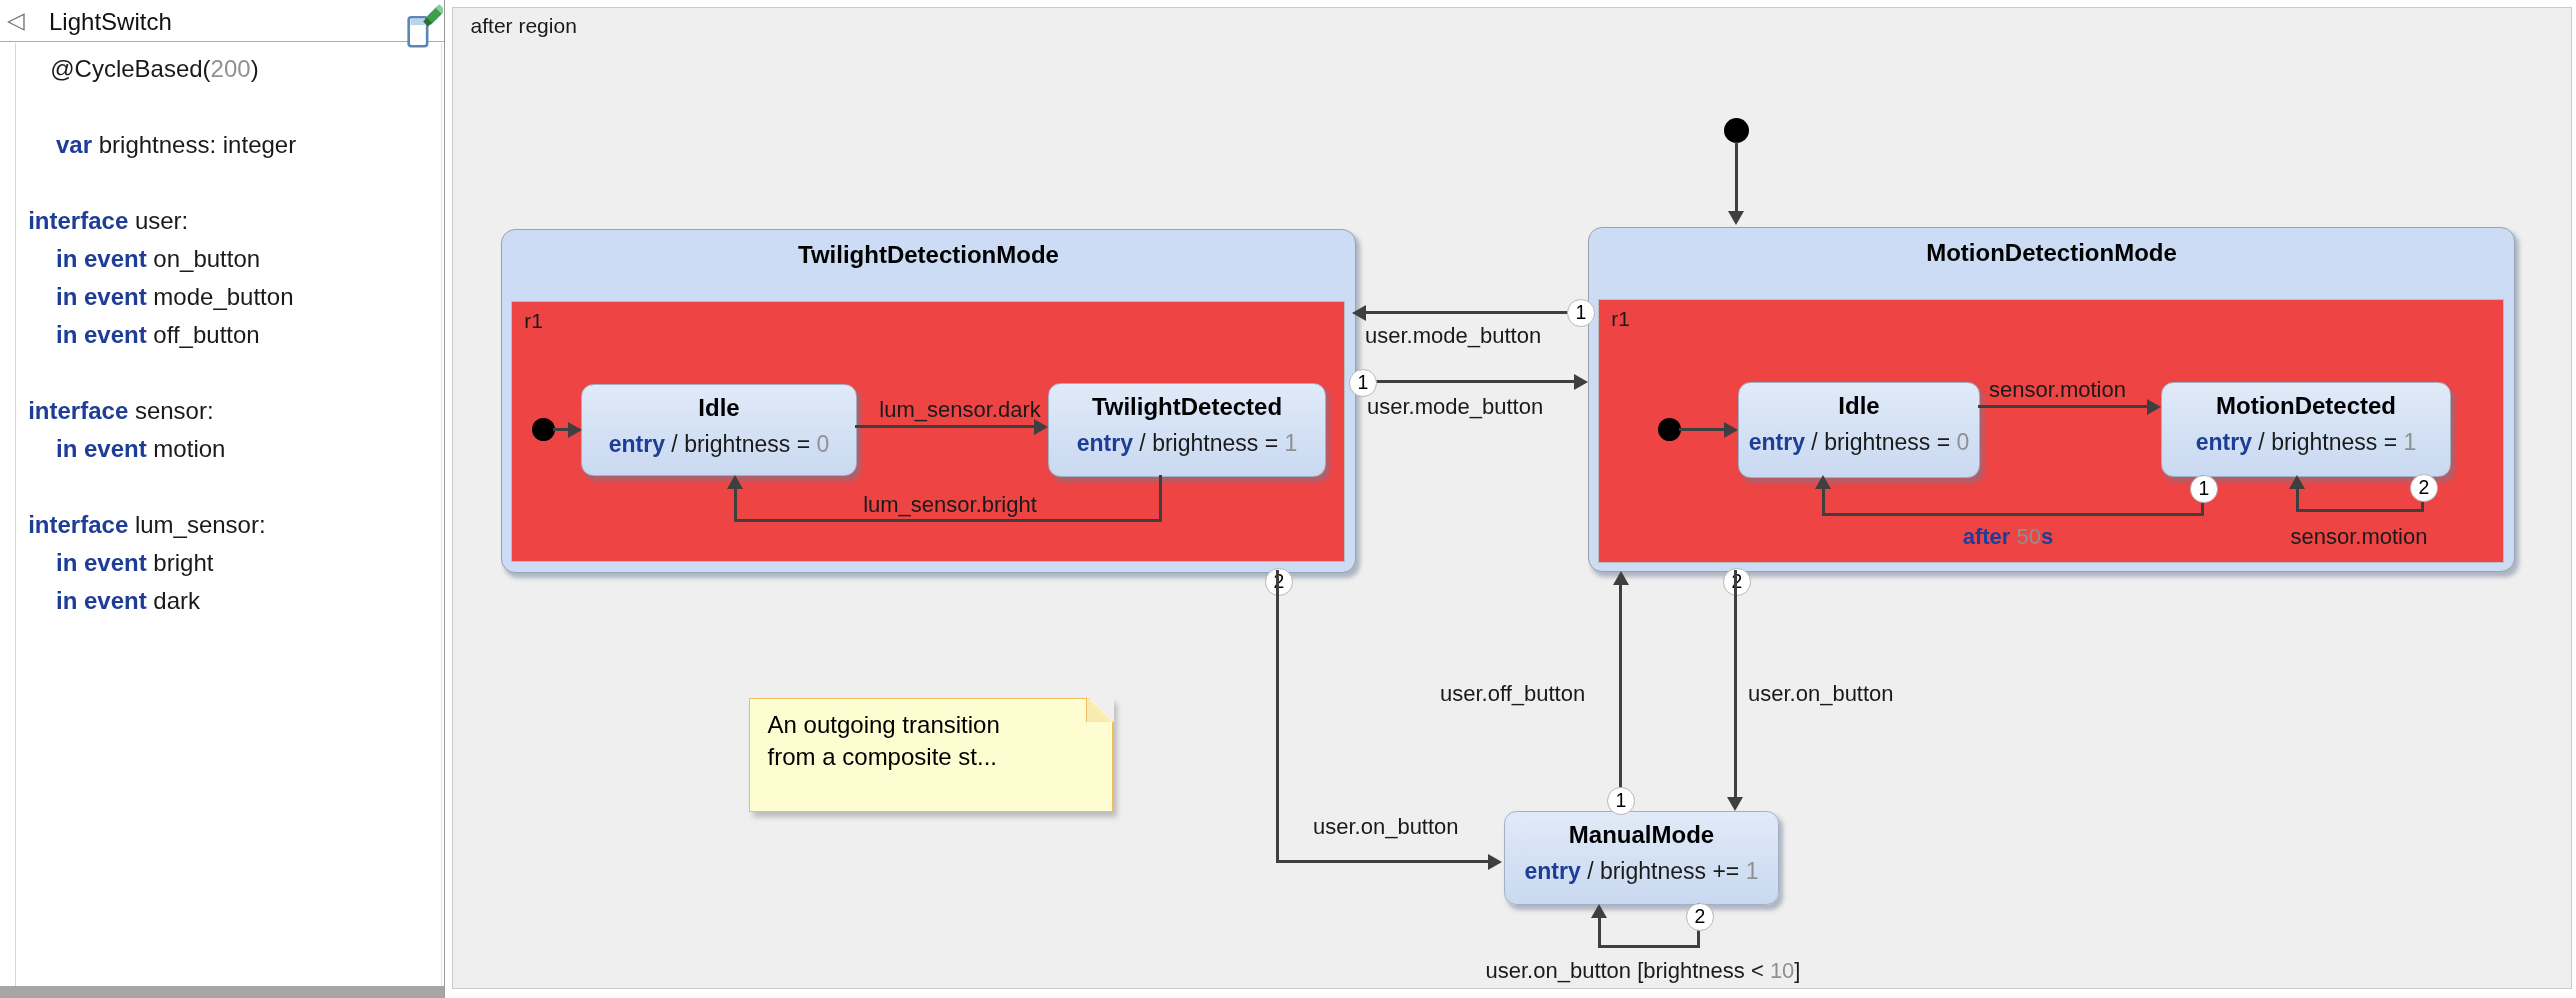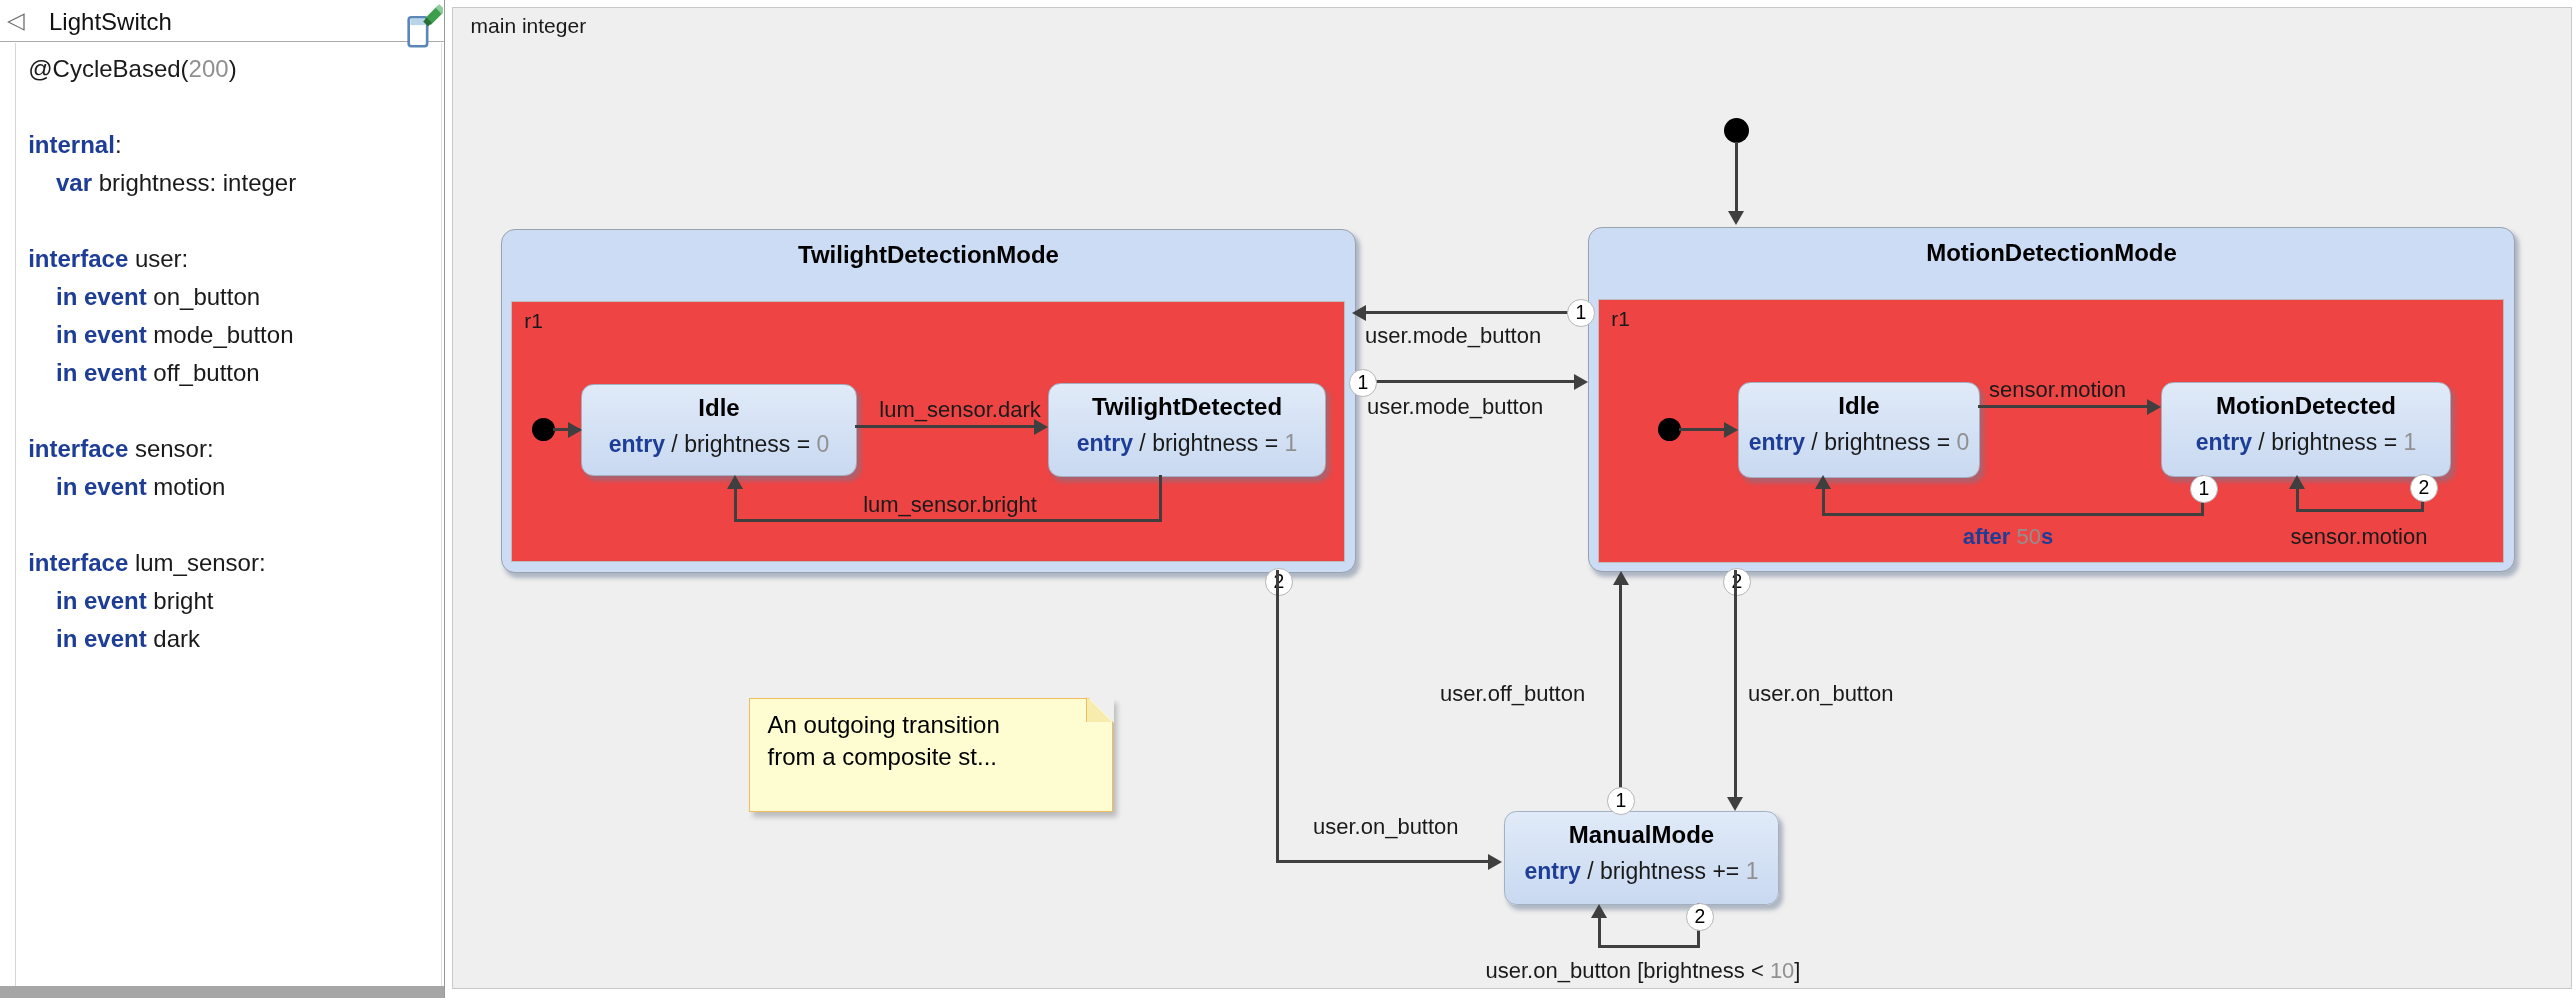--- a/index.html
+++ b/index.html
@@ -85,42 +85,41 @@
         <g transform="rotate(-45 38 15)">
           <rect x="30" y="10" width="22" height="10" rx="2" fill="#3f9e4d"></rect>
           <rect x="27" y="11" width="6" height="8" fill="#2a6e36"></rect>
           <rect x="48" y="10" width="6" height="10" fill="#8fce9a"></rect>
         </g>
       </svg>
     </div>
     <div id="gutter-line"></div>
     <div id="panel-inner-line"></div>
     <div id="decls">
-        <div class="decl-line" style="padding-left: 13.2px;"><span>@CycleBased(</span><span class="num">200</span><span>)</span></div>
-        <div class="decl-line"></div>
-        <div class="decl-line" style="padding-left: 13.2px;"><span class="kw">internal</span><span>:</span></div>
+        <div class="decl-line" style="padding-left: 13.2px; margin-left: 22px;"><span>@CycleBased(</span><span class="num">200</span><span>)</span></div>
+        <div class="decl-line"></div>
         <div class="decl-line" style="padding-left: 41px;"><span class="kw">var</span><span> brightness: integer</span></div>
         <div class="decl-line"></div>
         <div class="decl-line" style="padding-left: 13.2px;"><span class="kw">interface</span><span> user:</span></div>
         <div class="decl-line" style="padding-left: 41px;"><span class="kw">in event</span><span> on_button</span></div>
         <div class="decl-line" style="padding-left: 41px;"><span class="kw">in event</span><span> mode_button</span></div>
         <div class="decl-line" style="padding-left: 41px;"><span class="kw">in event</span><span> off_button</span></div>
         <div class="decl-line"></div>
         <div class="decl-line" style="padding-left: 13.2px;"><span class="kw">interface</span><span> sensor:</span></div>
         <div class="decl-line" style="padding-left: 41px;"><span class="kw">in event</span><span> motion</span></div>
         <div class="decl-line"></div>
         <div class="decl-line" style="padding-left: 13.2px;"><span class="kw">interface</span><span> lum_sensor:</span></div>
         <div class="decl-line" style="padding-left: 41px;"><span class="kw">in event</span><span> bright</span></div>
         <div class="decl-line" style="padding-left: 41px;"><span class="kw">in event</span><span> dark</span></div>
       </div>
     <div id="panel-bottom-strip"></div>
   </div>
 
   <div id="canvas">
-    <div id="main-region-label">main integer</div>
+    <div id="main-region-label">after region</div>
 
     <div class="composite" style="left:48px;top:221px;width:853px;height:342px;">
       <div class="composite-title">TwilightDetectionMode</div>
       <div class="region" style="left:8.8px;top:71px;width:832px;height:259px;">
         <div class="region-label">r1</div>
       </div>
     </div>
 
     <div class="composite" style="left:1135px;top:219px;width:925px;height:343px;">
       <div class="composite-title">MotionDetectionMode</div>

